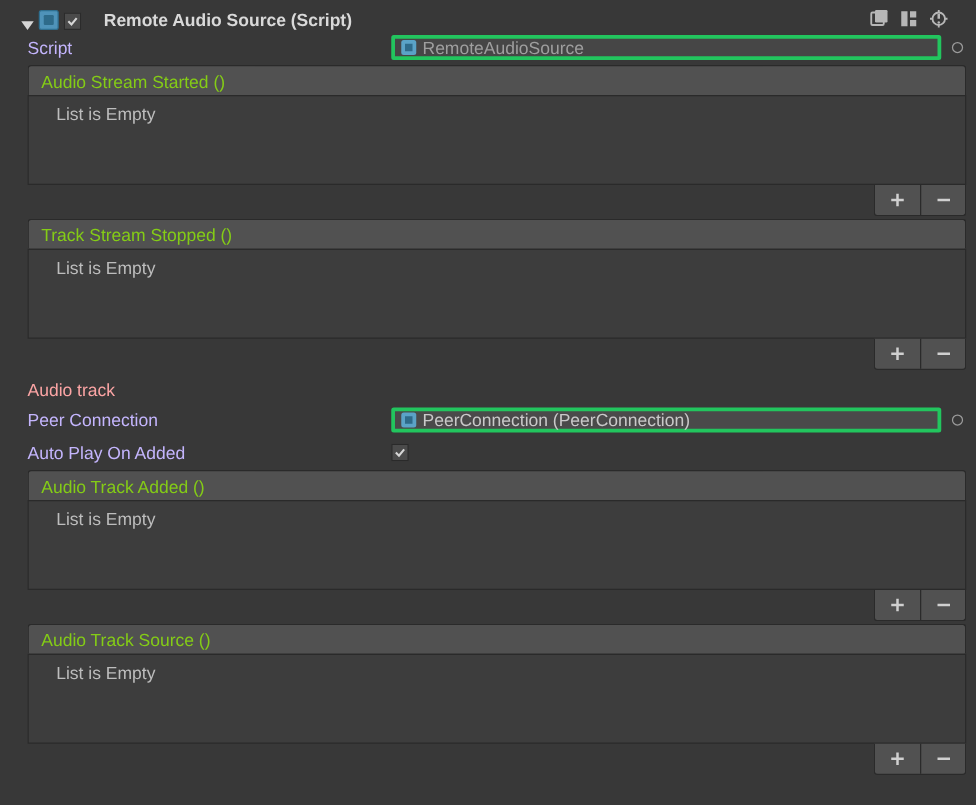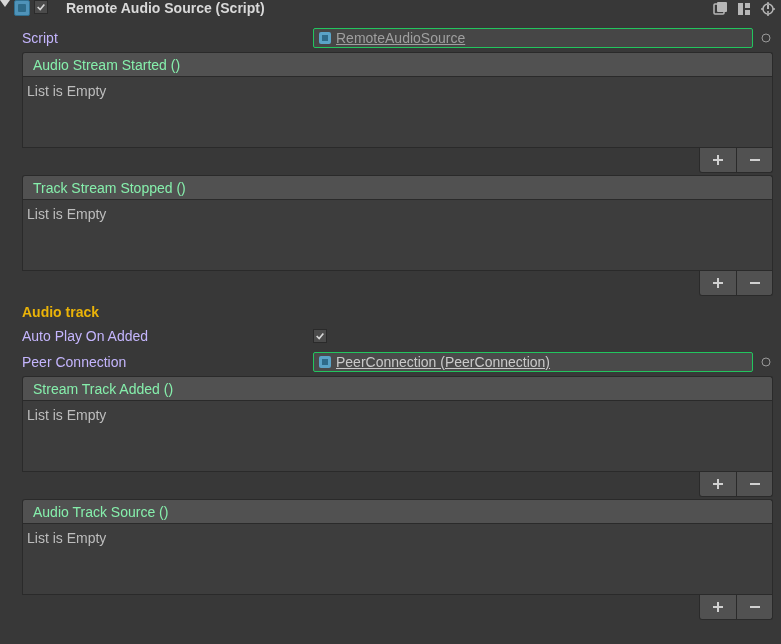--- a/index.html
+++ b/index.html
@@ -8,24 +8,24 @@
       height: 644px;
       background: #383838;
       font-family: Arial, Helvetica, sans-serif;
       font-size: 14px;
       color: #d6d6d6;
       overflow: hidden;
       user-select: none;
     }
     .header {
       display: flex;
-      align-items: flex-start;
+      align-items: flex-end;
       height: 24px;
       background: #383838;
-      padding: 0 0;
+      padding: 0 17px;
     }
     .expand-arrow {
       width: 0; height: 0;
       border-left: 5px solid transparent;
       border-right: 5px solid transparent;
       border-top: 7px solid #d6d6d6;
       margin-right: 4px;
       cursor: pointer;
     }
     .icon-box {
@@ -83,28 +83,27 @@
       margin: 2px 0;
     }
     .row-label {
       width: 291px;
       color: #c4b5fd;
     }
     .obj-field {
       flex: 1;
       height: 20px;
       background: #4a4a4a;
-      border: 1px solid #22c55e;
+      border: 3px solid #22c55e;
       border-radius: 2px;
       display: flex;
       align-items: center;
       padding: 0 4px;
       color: #c9c9c9;
       cursor: pointer;
-      text-decoration: underline;
     }
     .obj-icon {
       width: 14px; height: 14px;
       margin-right: 4px;
     }
     .obj-icon svg { width: 14px; height: 14px; }
     .obj-picker {
       width: 14px; height: 14px;
       margin-left: 6px;
       cursor: pointer;
@@ -115,43 +114,43 @@
     .checkbox-std {
       width: 14px; height: 14px;
       background: #4b4b4b;
       border: 1px solid #2a2a2a;
       cursor: pointer;
       display: flex; align-items: center; justify-content: center;
     }
     .checkbox-std svg { width: 10px; height: 10px; }
 
     .section-title {
-      font-weight: bold;
-      color: #eab308;
+      font-weight: normal;
+      color: #fca5a5;
       margin: 8px 0 4px 0;
     }
 
     .event-block { margin: 2px 0 0 0; }
     .event-hdr {
       height: 24px;
       background: #515151;
       border: 1px solid #2a2a2a;
       border-bottom: none;
       border-top-left-radius: 3px;
       border-top-right-radius: 3px;
       display: flex;
       align-items: center;
       padding: 0 10px;
-      color: #86efac;
+      color: #84cc16;
     }
     .event-list {
       height: 72px;
       background: #3d3d3d;
       border: 1px solid #2a2a2a;
-      padding: 6px 4px;
+      padding: 6px 22px;
       color: #bdbdbd;
     }
     .event-foot {
       display: flex;
       justify-content: flex-end;
     }
     .foot-btns {
       display: flex;
       background: #515151;
       border: 1px solid #2a2a2a;
@@ -264,48 +263,48 @@
               <rect x="2" y="6" width="10" height="2"></rect>
             </svg>
         </div>
       </div>
     </div>
   </div>
 
   <div class="section-title">Audio track</div>
 
   <div class="row">
-    <div class="row-label">Auto Play On Added</div>
-    <div class="checkbox-std">
-      <svg viewBox="0 0 12 12">
-          <path d="M2 6 L5 9 L10 3" stroke="#d6d6d6" stroke-width="2" fill="none"></path>
-        </svg>
-    </div>
-  </div>
-
-  <div class="row">
     <div class="row-label">Peer Connection</div>
     <div class="obj-field">
       <span class="obj-icon">
         <svg viewBox="0 0 14 14">
             <rect x="1" y="1" width="12" height="12" rx="2" fill="#5aa3c7"></rect>
             <rect x="4" y="4" width="6" height="6" fill="#2e6b8a"></rect>
           </svg>
       </span>
       <span>PeerConnection (PeerConnection)</span>
     </div>
     <div class="obj-picker">
       <svg viewBox="0 0 12 12">
           <circle cx="6" cy="6" r="4"></circle>
         </svg>
     </div>
   </div>
 
+  <div class="row">
+    <div class="row-label">Auto Play On Added</div>
+    <div class="checkbox-std">
+      <svg viewBox="0 0 12 12">
+          <path d="M2 6 L5 9 L10 3" stroke="#d6d6d6" stroke-width="2" fill="none"></path>
+        </svg>
+    </div>
+  </div>
+
   <div class="event-block">
-    <div class="event-hdr">Stream Track Added ()</div>
+    <div class="event-hdr">Audio Track Added ()</div>
     <div class="event-list">
       <span>List is Empty</span>
     </div>
     <div class="event-foot">
       <div class="foot-btns">
         <div class="foot-btn">
           <svg viewBox="0 0 14 14">
               <rect x="6" y="2" width="2" height="10"></rect>
               <rect x="2" y="6" width="10" height="2"></rect>
             </svg>

